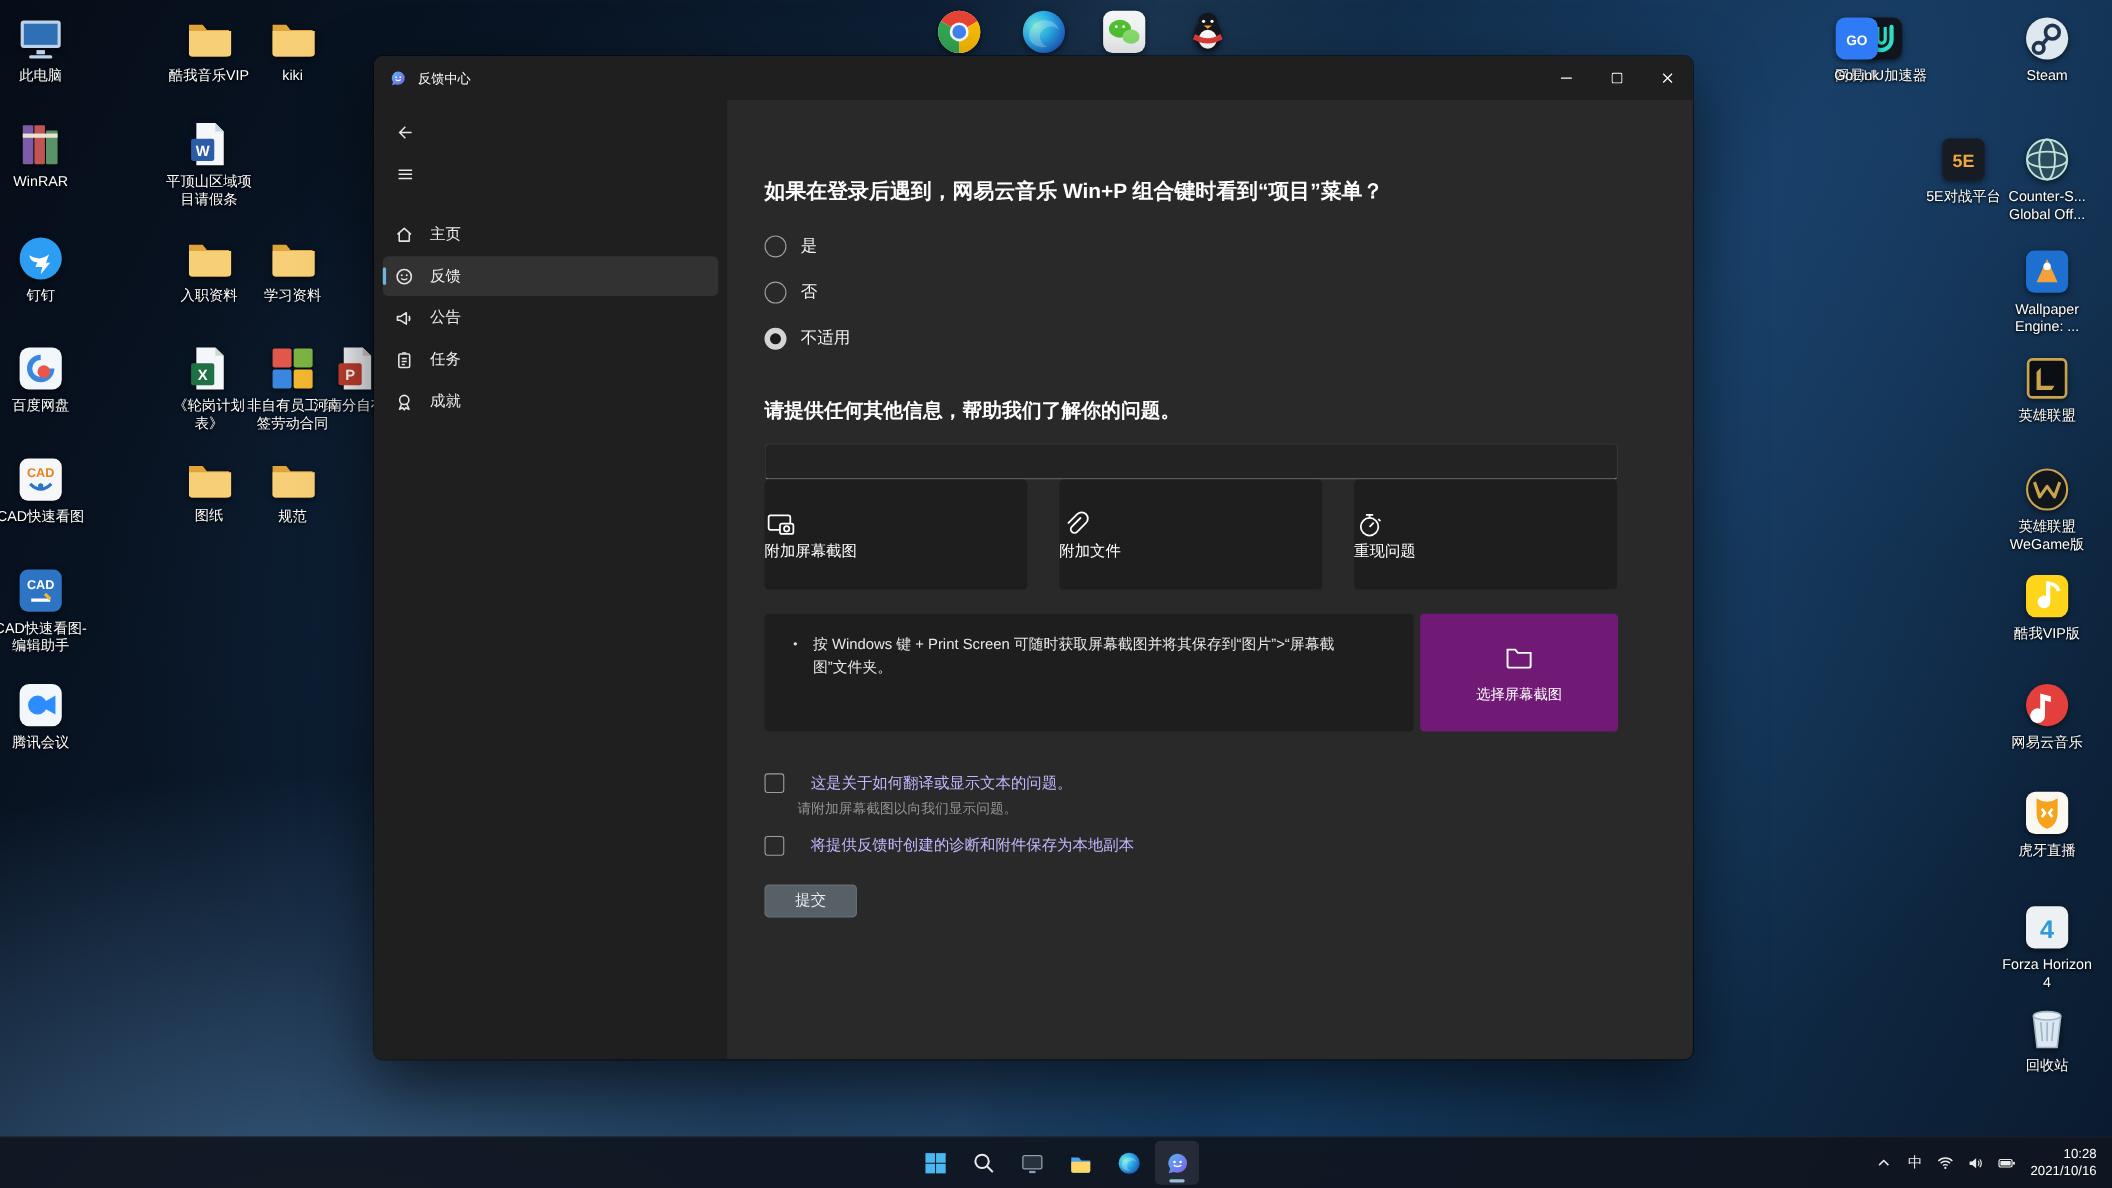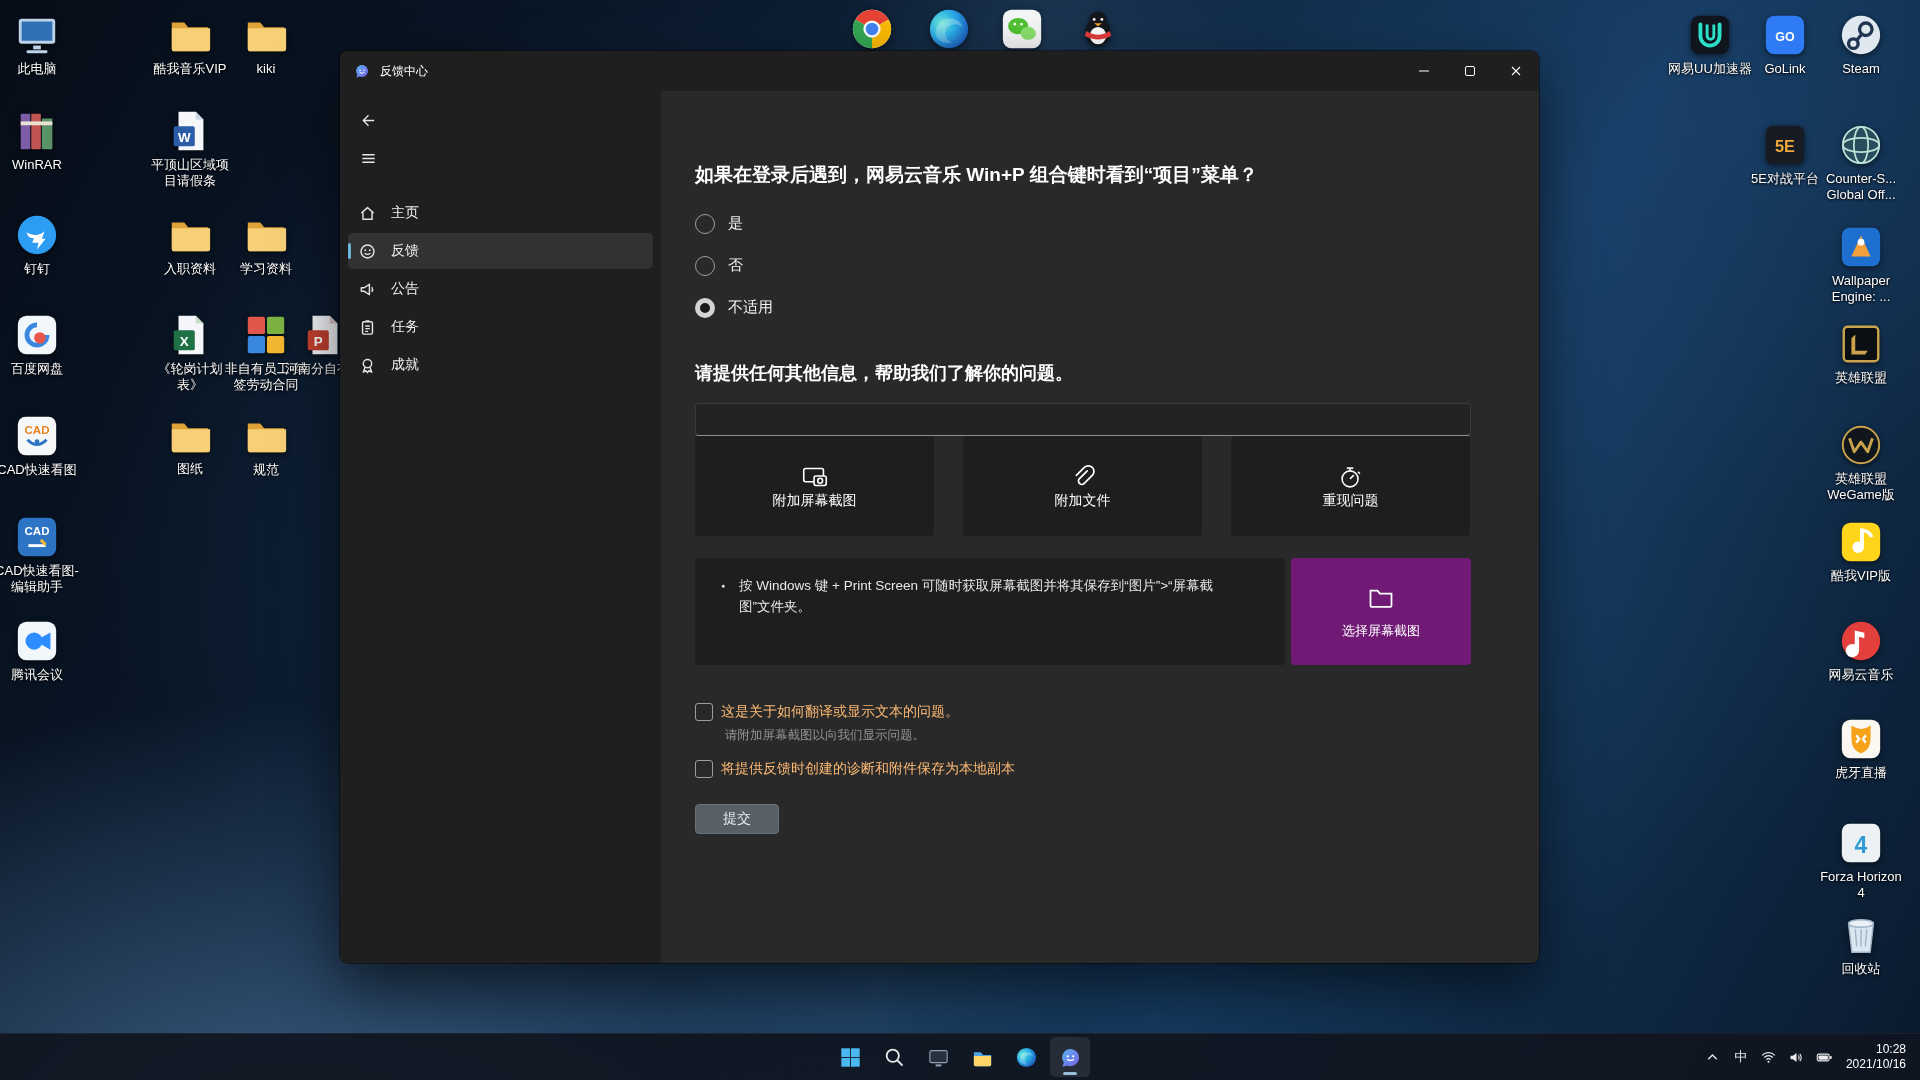--- a/index.html
+++ b/index.html
@@ -51,33 +51,33 @@
   .content h2{font-size:18px;font-weight:600;line-height:1.3}
   .h-other{margin:44px 0 18px}
   .h-attach{margin:36px 0 20px}
   .radio-row{display:flex;align-items:center;gap:13px;margin-bottom:22px;font-size:15px;color:#f2f2f2}
   .radio{width:20px;height:20px;border-radius:50%;border:1px solid #9d9d9d;background:transparent;flex:0 0 auto}
   .radio.sel{border:5px solid #d4d4d4;background:#1b1b1b}
   #other-info-input{display:block;width:776px;height:33px;background:#232323;color:#fff;
     border:1px solid #3a3a3a;border-bottom:1px solid #8f8f8f;border-radius:4px;padding:0 10px;font-size:14px;outline:none}
   #tiles{display:flex;gap:29px}
   .tile{width:239px;height:100px;background:#1e1e1e;border-radius:4px;display:flex;flex-direction:column;
-    align-items:center;justify-content:center;gap:0}
+    align-items:flex-start;justify-content:center;gap:0}
   .tic{width:30px;height:30px;display:flex}
   .tic svg{width:100%;height:100%}
   .tlbl{font-size:14px;color:#fff}
   .tips-row{margin-top:22px;display:flex;gap:6px}
   .tips{width:590px;height:107px;background:#1e1e1e;border-radius:4px;padding:18px 26px 0 26px}
   .tip{position:relative;padding-left:18px;margin-bottom:7px;font-size:13.5px;line-height:1.55;color:#e8e8e8;max-width:520px}
   .tip::before{content:"●";position:absolute;left:0;top:5px;font-size:7px;color:#dedede}
   .choose{width:180px;height:107px;background:#701a75;border-radius:4px;display:flex;flex-direction:column;
     align-items:center;justify-content:center;gap:11px;font-size:13px;color:#fff}
   .choose-ic{width:28px;height:28px;display:flex}
   .choose-ic svg{width:100%;height:100%}
-  .check{display:flex;align-items:center;gap:8px;font-size:14px;color:#fdba74}
+  .check{display:flex;align-items:center;gap:24px;font-size:14px;color:#c4b5fd}
   .check.first{margin-top:38px}
   .check.second{margin-top:16px}
   .box{width:18px;height:18px;border:1px solid #9d9d9d;border-radius:3px;background:transparent;flex:0 0 auto}
   .hint{margin:6px 0 0 30px;font-size:12.5px;color:#949494}
   .submit{margin-top:26px;width:84px;height:30px;background:#566066;color:#e9edef;border:1px solid #6a737a;
     border-radius:4px;font-size:14px;font-family:inherit}
   
   #taskbar{position:absolute;left:0;bottom:0;width:1920px;height:47px;z-index:20;
     background:rgba(16,21,32,.93);border-top:1px solid rgba(255,255,255,.05)}
   .tb-center{position:absolute;left:50%;top:0;height:100%;transform:translateX(-50%);
@@ -315,21 +315,21 @@
       <div class="dicon" style="left: 1668px; top: 12px;">
         <div class="ic">
           <svg viewBox="0 0 48 48">
             <rect x="4" y="4" width="40" height="40" rx="9" fill="#10141c"></rect>
             <path d="M14 13v12a10 10 0 0 0 20 0V13" fill="none" stroke="#2be0c8" stroke-width="4" stroke-linecap="round"></path>
             <path d="M21 13v12a3.5 3.5 0 0 0 7 0V13" fill="none" stroke="#2be0c8" stroke-width="3"></path>
           </svg>
         </div>
         <div class="lbl">网易UU加速器</div>
       </div>
-      <div class="dicon" style="left: 1743px; top: 12px;">
+      <div class="dicon" style="left: 1646px; top: 12px;">
         <div class="ic">
           <svg viewBox="0 0 48 48">
             <rect x="4" y="4" width="40" height="40" rx="9" fill="#2f7bf5"></rect>
             <text x="24" y="30" font-size="13" font-weight="bold" fill="#fff" text-anchor="middle">GO</text>
           </svg>
         </div>
         <div class="lbl">GoLink</div>
       </div>
       <div class="dicon" style="left: 1819px; top: 12px;">
         <div class="ic">

